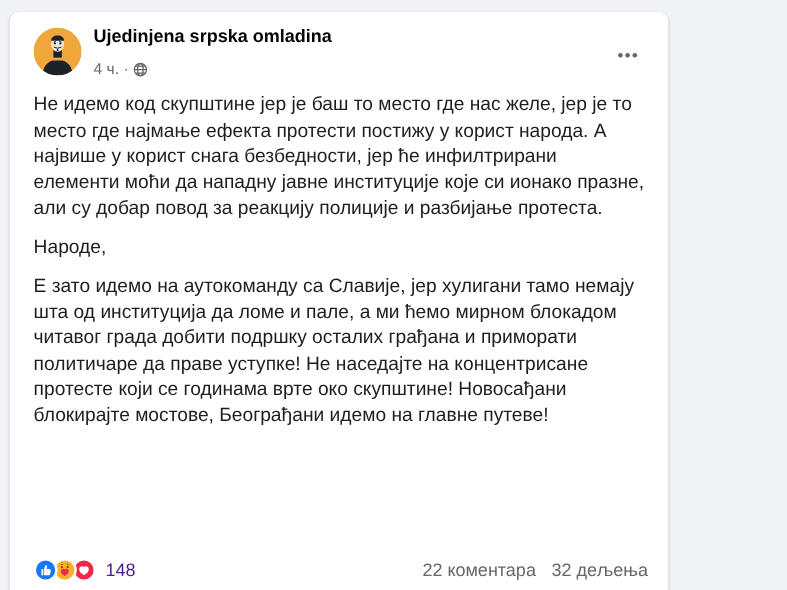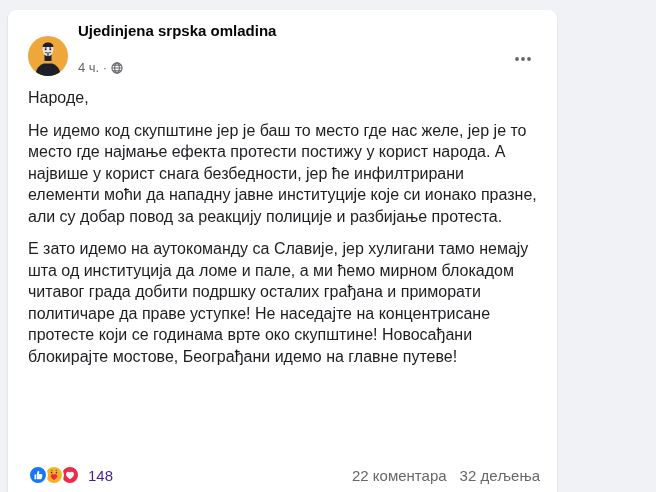--- a/index.html
+++ b/index.html
@@ -11,36 +11,36 @@
   }
   .post-card{
     position:absolute; left:8px; top:10px;
     width:549px; height:482px;
     background:#ffffff;
     border-radius:8px 8px 0 0;
     box-shadow:0 1px 2px rgba(0,0,0,.18);
     overflow:hidden;
   }
   .post-header{
-    display:flex; align-items:flex-end;
+    display:flex; align-items:center;
     padding:10px 18px 0 20px;
   }
   .avatar{
     width:40px; height:40px; border-radius:50%;
     flex:0 0 40px; cursor:pointer;
   }
   .avatar svg{ display:block; width:40px; height:40px; }
   .header-meta{ margin-left:10px; flex:1 1 auto; padding-top:1px; }
   .author-name{
     font-size:15px; font-weight:bold; color:#050505;
     line-height:20px; cursor:pointer; display:inline-block;
   }
   .timestamp-row{
     display:flex; align-items:center; gap:4px;
-    font-size:13px; color:#65676b; line-height:17px; margin-top:18px;
+    font-size:13px; color:#65676b; line-height:17px; margin-top:8px;
   }
   .timestamp-row .globe{ display:inline-flex; margin-top:1px; }
   .menu-button{
     margin-left:auto; margin-top:8px;
     width:32px; height:32px; border-radius:50%;
     display:flex; align-items:center; justify-content:center;
     cursor:pointer; border:none; background:transparent;
   }
   .post-body{
     padding:11px 17px 0 20px;
@@ -117,22 +117,22 @@
         <svg width="20" height="20" viewBox="0 0 20 20" xmlns="http://www.w3.org/2000/svg">
           <circle cx="4" cy="10" r="1.9" fill="#606770"></circle>
           <circle cx="10" cy="10" r="1.9" fill="#606770"></circle>
           <circle cx="16" cy="10" r="1.9" fill="#606770"></circle>
         </svg>
       </span>
     </button>
   </div>
 
   <div class="post-body">
+    <p>Не идемо код скупштине јер је баш то место где нас желе, јер је то место где најмање ефекта протести постижу у корист народа. А највише у корист снага безбедности, јер ће инфилтрирани елементи моћи да нападну јавне институције које си ионако празне, али су добар повод за реакцију полиције и разбијање протеста.</p>
     <p>Народе,</p>
-    <p>Не идемо код скупштине јер је баш то место где нас желе, јер је то место где најмање ефекта протести постижу у корист народа. А највише у корист снага безбедности, јер ће инфилтрирани елементи моћи да нападну јавне институције које си ионако празне, али су добар повод за реакцију полиције и разбијање протеста.</p>
     <p>Е зато идемо на аутокоманду са Славије, јер хулигани тамо немају шта од институција да ломе и пале, а ми ћемо мирном блокадом читавог града добити подршку осталих грађана и приморати политичаре да праве уступке! Не наседајте на концентрисане протесте који се годинама врте око скупштине! Новосађани блокирајте мостове, Београђани идемо на главне путеве!</p>
   </div>
 
   <div class="post-footer">
 
     <div class="reactions">
       <span class="reaction-icon ri-like" style="background:#1877f2">
         <svg width="16" height="16" viewBox="0 0 20 20" xmlns="http://www.w3.org/2000/svg">
           <path fill="#ffffff" d="M5.6 9.3h2v6.1h-2z M8.4 15.4h4.7c.8 0 1.5-.55 1.66-1.33l.68-3.3c.2-1-.56-1.93-1.57-1.93h-2.75l.5-2.3c.16-.75-.36-1.46-1.12-1.46-.45 0-.86.25-1.06.66L8.4 9.3z"></path>
         </svg>

